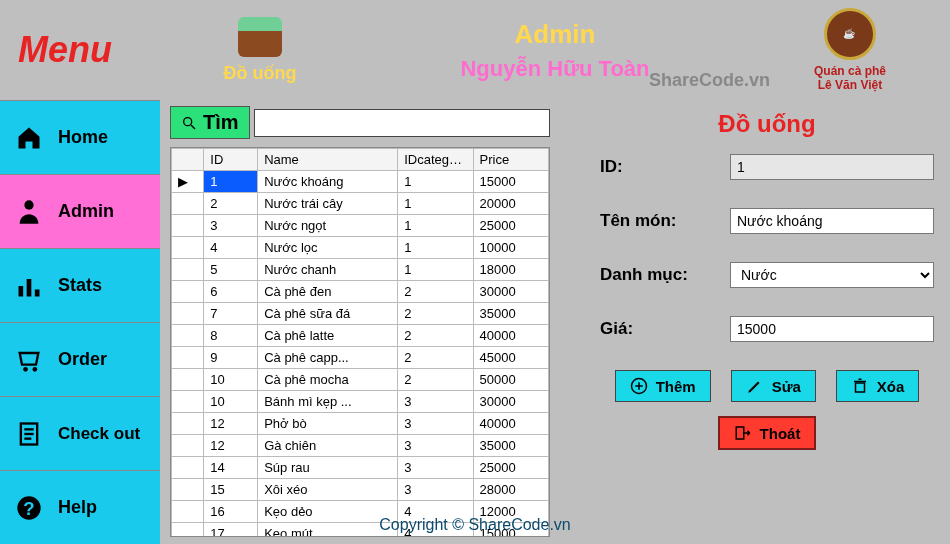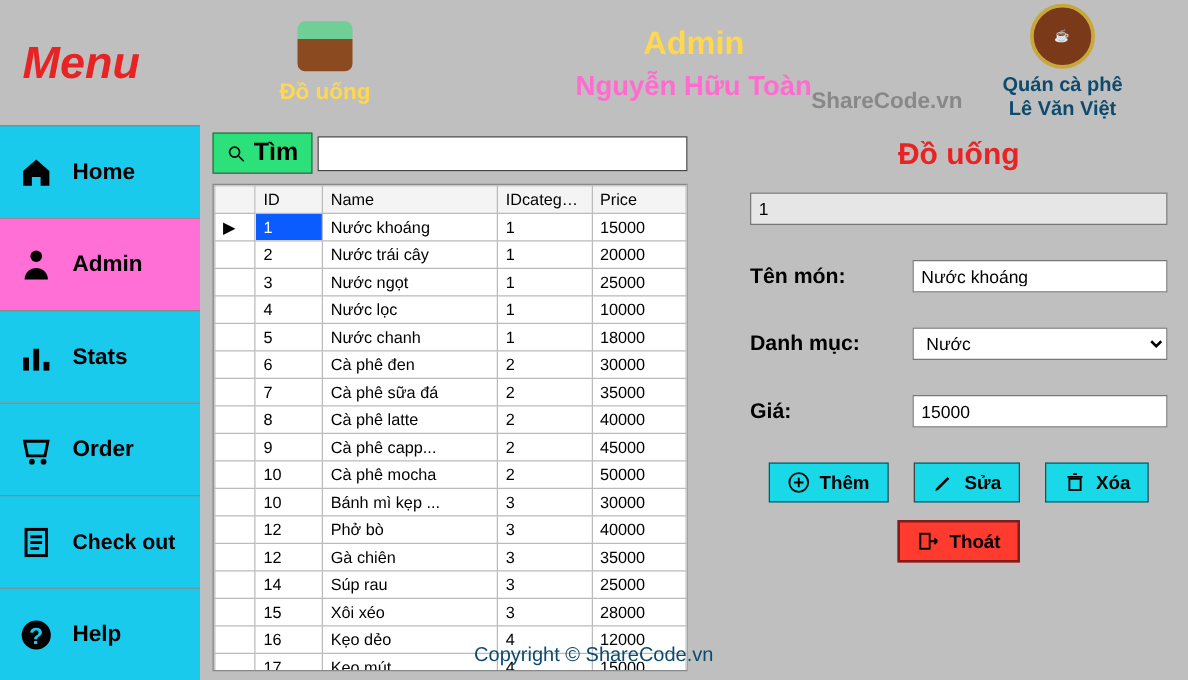--- a/index.html
+++ b/index.html
@@ -63,23 +63,23 @@
   .coffee-logo {
     width: 52px; height: 52px;
     border: 3px solid #c9a83b;
     border-radius: 50%;
     margin: 0 auto 4px;
     background: #7a3a1a;
     display:flex;align-items:center;justify-content:center;
     color:#fff;font-size:10px;
   }
   .shop-name {
-    color: #0c4a6e;
-    font-weight: bold;
-    font-size: 16px;
+    color: #b91c1c;
+    font-weight: bold;
+    font-size: 12px;
     line-height: 1.2;
   }
   .watermark-logo {
     position: absolute;
     top: 6px; right: 20px;
     color: #2ecc71;
     font-weight: bold;
     font-size: 18px;
   }
   .watermark-logo .dot { color: #e74c3c; }
@@ -475,20 +475,21 @@
                 <td>15000</td>
               </tr>
             </tbody>
         </table>
       </div>
     </div>
 
     <div class="detail-pane">
       <div class="detail-title">Đồ uống</div>
       <div class="form-row">
+        <div class="form-label">ID:</div>
         <input class="form-input" readonly="" value="1" style="">
       </div>
       <div class="form-row">
         <div class="form-label">Tên món:</div>
         <input class="form-input" value="Nước khoáng" style="">
       </div>
       <div class="form-row">
         <div class="form-label">Danh mục:</div>
         <select class="form-select">
           <option>Nước</option>

